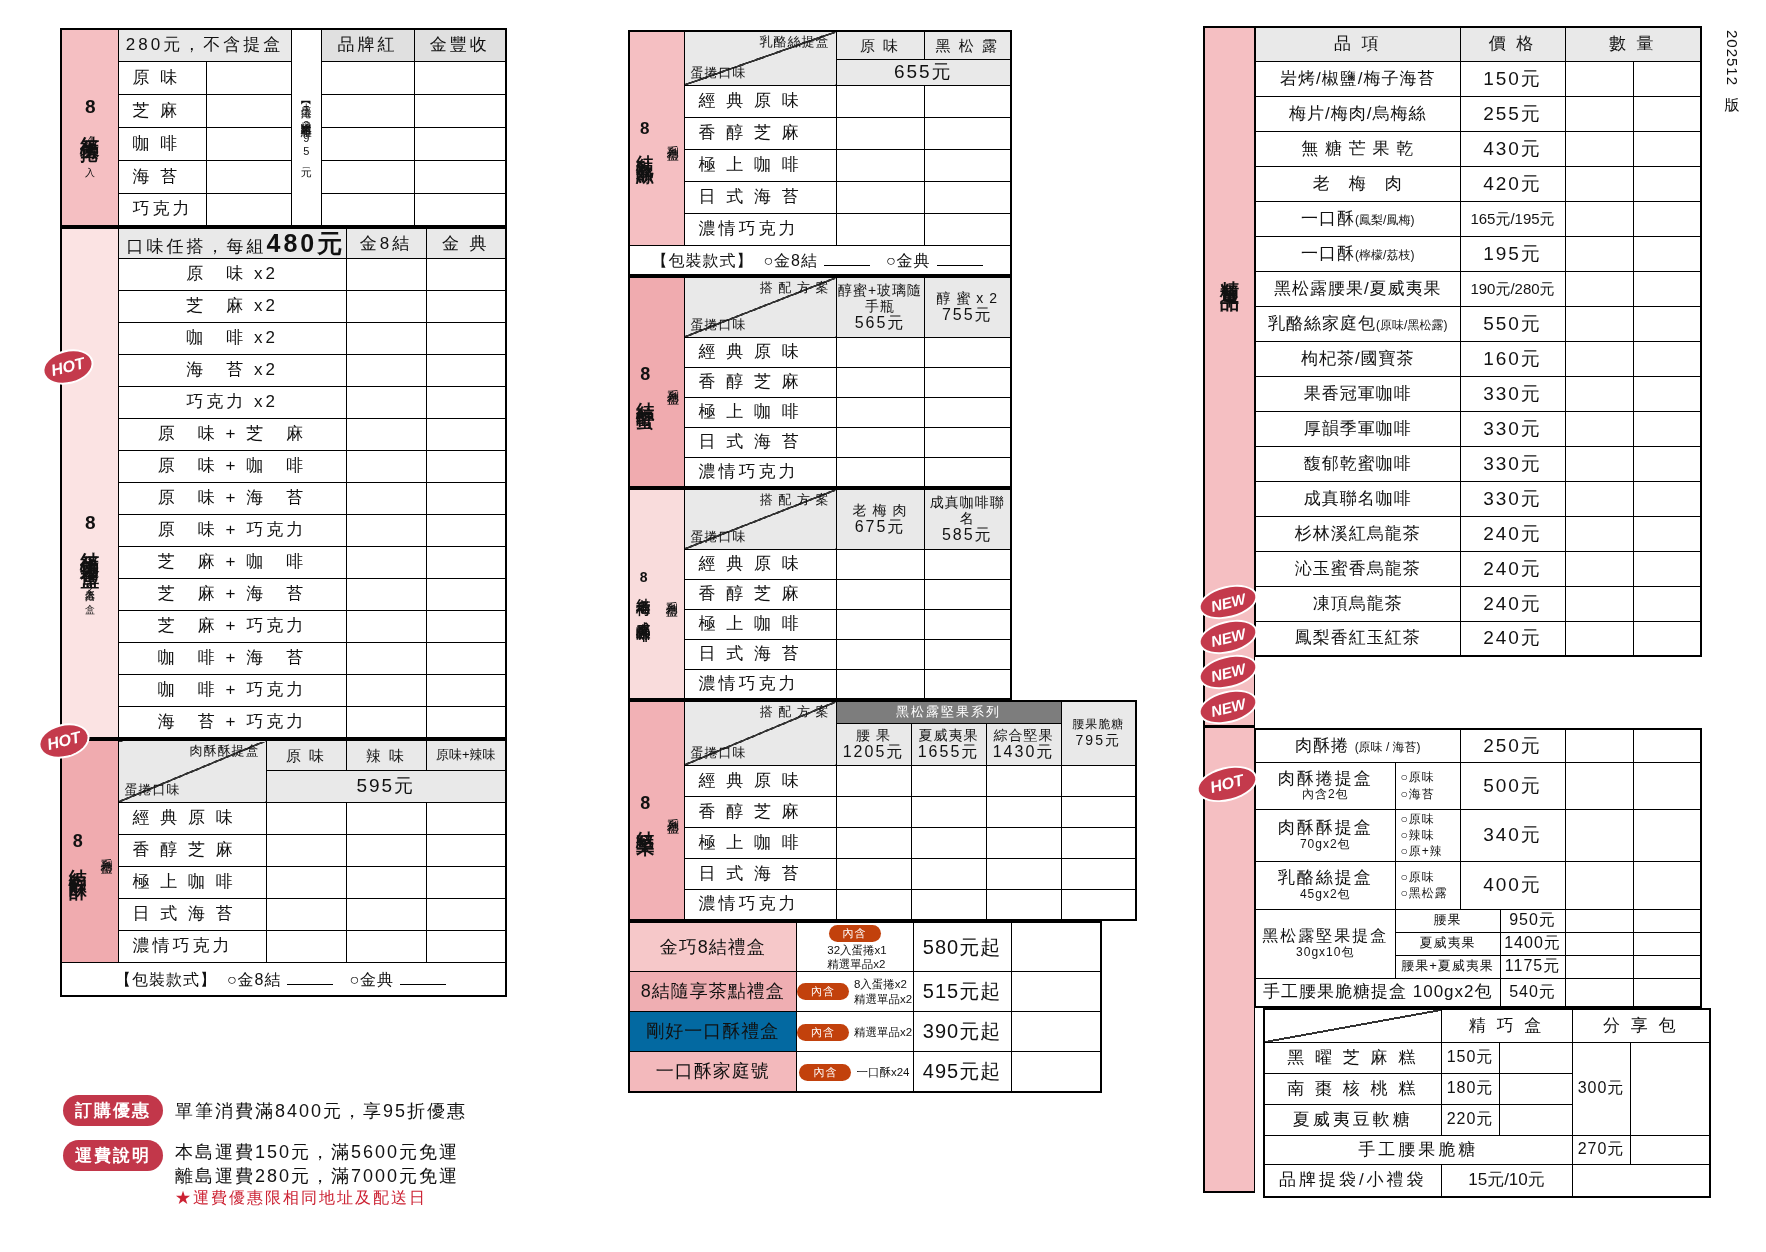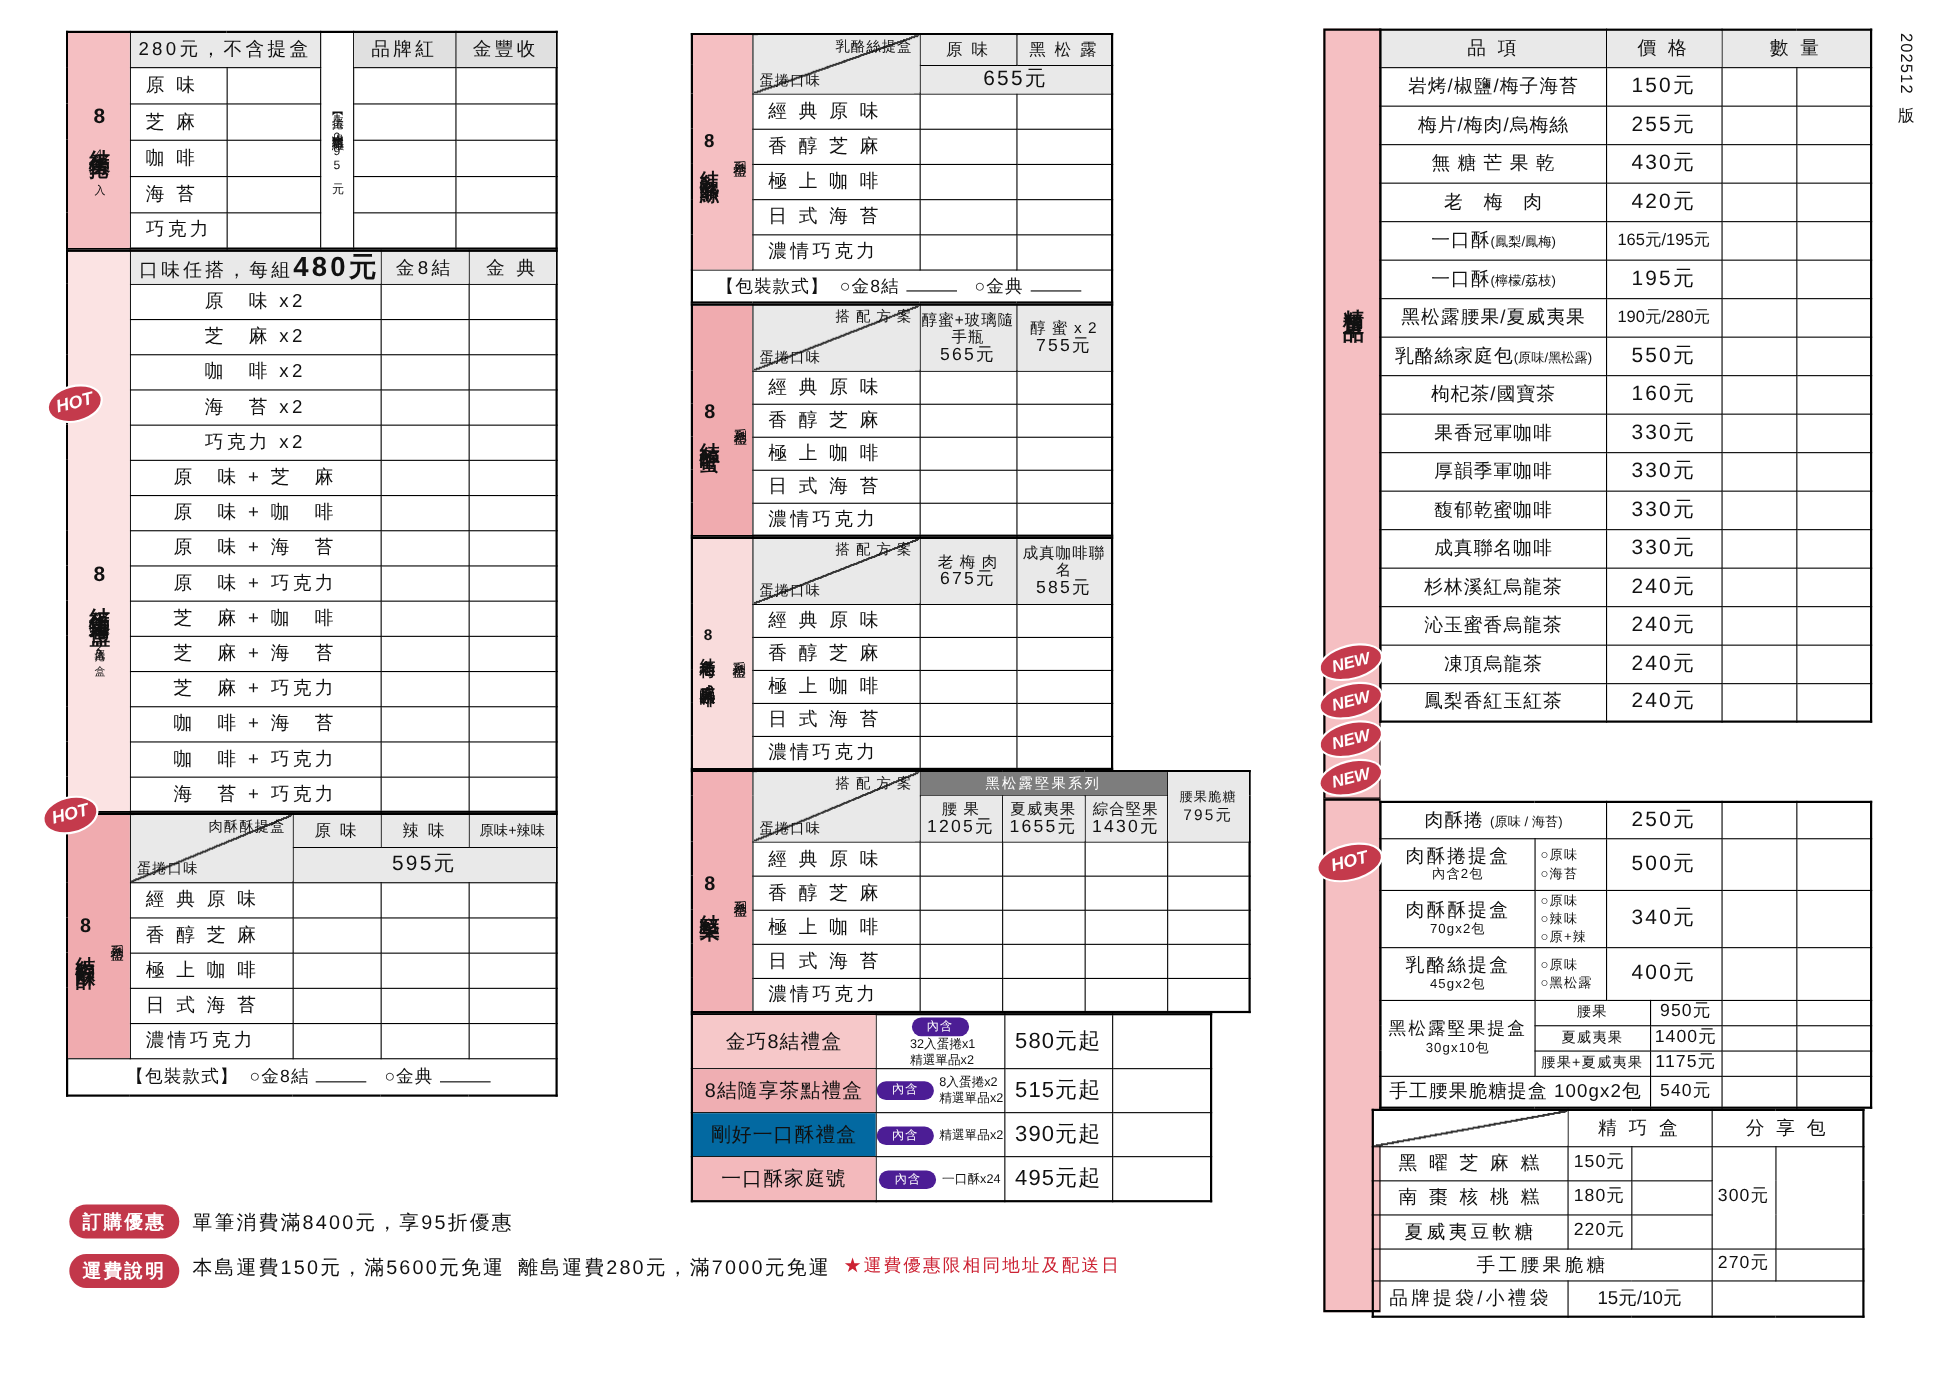--- a/index.html
+++ b/index.html
@@ -29,21 +29,21 @@
   .dg-bot{position:absolute;bottom:4px;left:6px;font-size:13px;letter-spacing:1px}
   .badge{position:absolute;background:#c43a4c;color:#fff;font-weight:bold;font-style:italic;border-radius:50%;display:flex;align-items:center;justify-content:center;transform:rotate(-14deg);z-index:6;font-size:16px;box-shadow:0 0 0 2px #fff}
   .pill{display:inline-flex;align-items:center;justify-content:center;background:#c2374a;color:#fff;font-weight:bold;border-radius:16px;font-size:17px;letter-spacing:2px;padding:4px 12px}
   .note-line{font-size:18px;letter-spacing:2px;color:#111}
   .rednote{color:#cc2233;font-size:16px;letter-spacing:2px}
   .blank{display:inline-block;width:46px;border-bottom:1.5px solid #000;height:15px;margin:0 6px}
   .packing{font-size:16px;letter-spacing:1px;text-align:center}
   .pk{margin-left:10px}
   .ch-name{font-size:14px;letter-spacing:1px}
   .ch-price{font-size:16px;letter-spacing:2px}
-  .contains-badge{display:inline-block;background:#4c1d95;color:#fff;border-radius:9px;font-size:11px;padding:2px 14px;letter-spacing:1px;vertical-align:middle}
+  .contains-badge{display:inline-block;background:#c2410c;color:#fff;border-radius:9px;font-size:11px;padding:2px 14px;letter-spacing:1px;vertical-align:middle}
   .set-contents{display:inline-block;white-space:pre-line;font-size:11.5px;text-align:left;vertical-align:middle;margin-left:5px;line-height:1.25}
   .set-name{font-size:18px;letter-spacing:1px}
   .set-price{font-size:20px;letter-spacing:1px}
   .iname{font-size:17px;letter-spacing:1px}
   .ismall{font-size:12px;letter-spacing:0}
   .bx-name{font-size:17px;letter-spacing:2px}
   .bx-note{font-size:12px;letter-spacing:1px}
   .opt{display:block;font-size:12px;text-align:left;padding-left:5px;letter-spacing:1px;line-height:1.35}
   .sub{font-size:13px;letter-spacing:1px}
   .subp{font-size:16px;letter-spacing:1px}
@@ -274,21 +274,21 @@
 
 <div class="badge" style="left:44px;top:352px;width:48px;height:30px">HOT</div>
 <div class="badge" style="left:40px;top:726px;width:48px;height:30px">HOT</div>
 
 <div class="abs" style="left:63px;top:1095px;display:flex;align-items:center;gap:12px">
   <span class="pill">訂購優惠</span>
   <span class="note-line">單筆消費滿8400元，享95折優惠</span>
 </div>
 <div class="abs" style="left:63px;top:1140px;display:flex;align-items:flex-start;gap:12px">
   <span class="pill">運費說明</span>
-  <span style="display:flex;flex-direction:row;gap:12px">
+  <span style="display:flex;flex-direction:column;gap:0">
     <span class="note-line">本島運費150元，滿5600元免運</span>
     <span class="note-line">離島運費280元，滿7000元免運</span>
     <span class="rednote">★運費優惠限相同地址及配送日</span>
   </span>
 </div>
 
 <div class="abs" style="left:628px;top:30px;width:507px;height:1060px">
 
   <table class="abs" style="left:0;top:0;width:382px">
     <colgroup>
@@ -780,21 +780,21 @@
     </tr>
     <tr class="h29">
       <td colspan="3" class="iname">手工腰果脆糖提盒 100gx2包</td>
       <td class="subp">540元</td>
       <td></td>
           <td></td>
     </tr>
   </tbody>
     </table>
 
-  <table class="abs" style="left:44px;top:982px;width:448px">
+  <table class="abs" style="left:60px;top:982px;width:448px">
     <colgroup>
         <col style="width:177px">
         <col style="width:58px">
         <col style="width:73px">
         <col style="width:58px">
         <col style="width:80px">
       </colgroup>
     <tbody>
         <tr class="h33">
       <td class="diag" style="background-color:#fff"></td>

